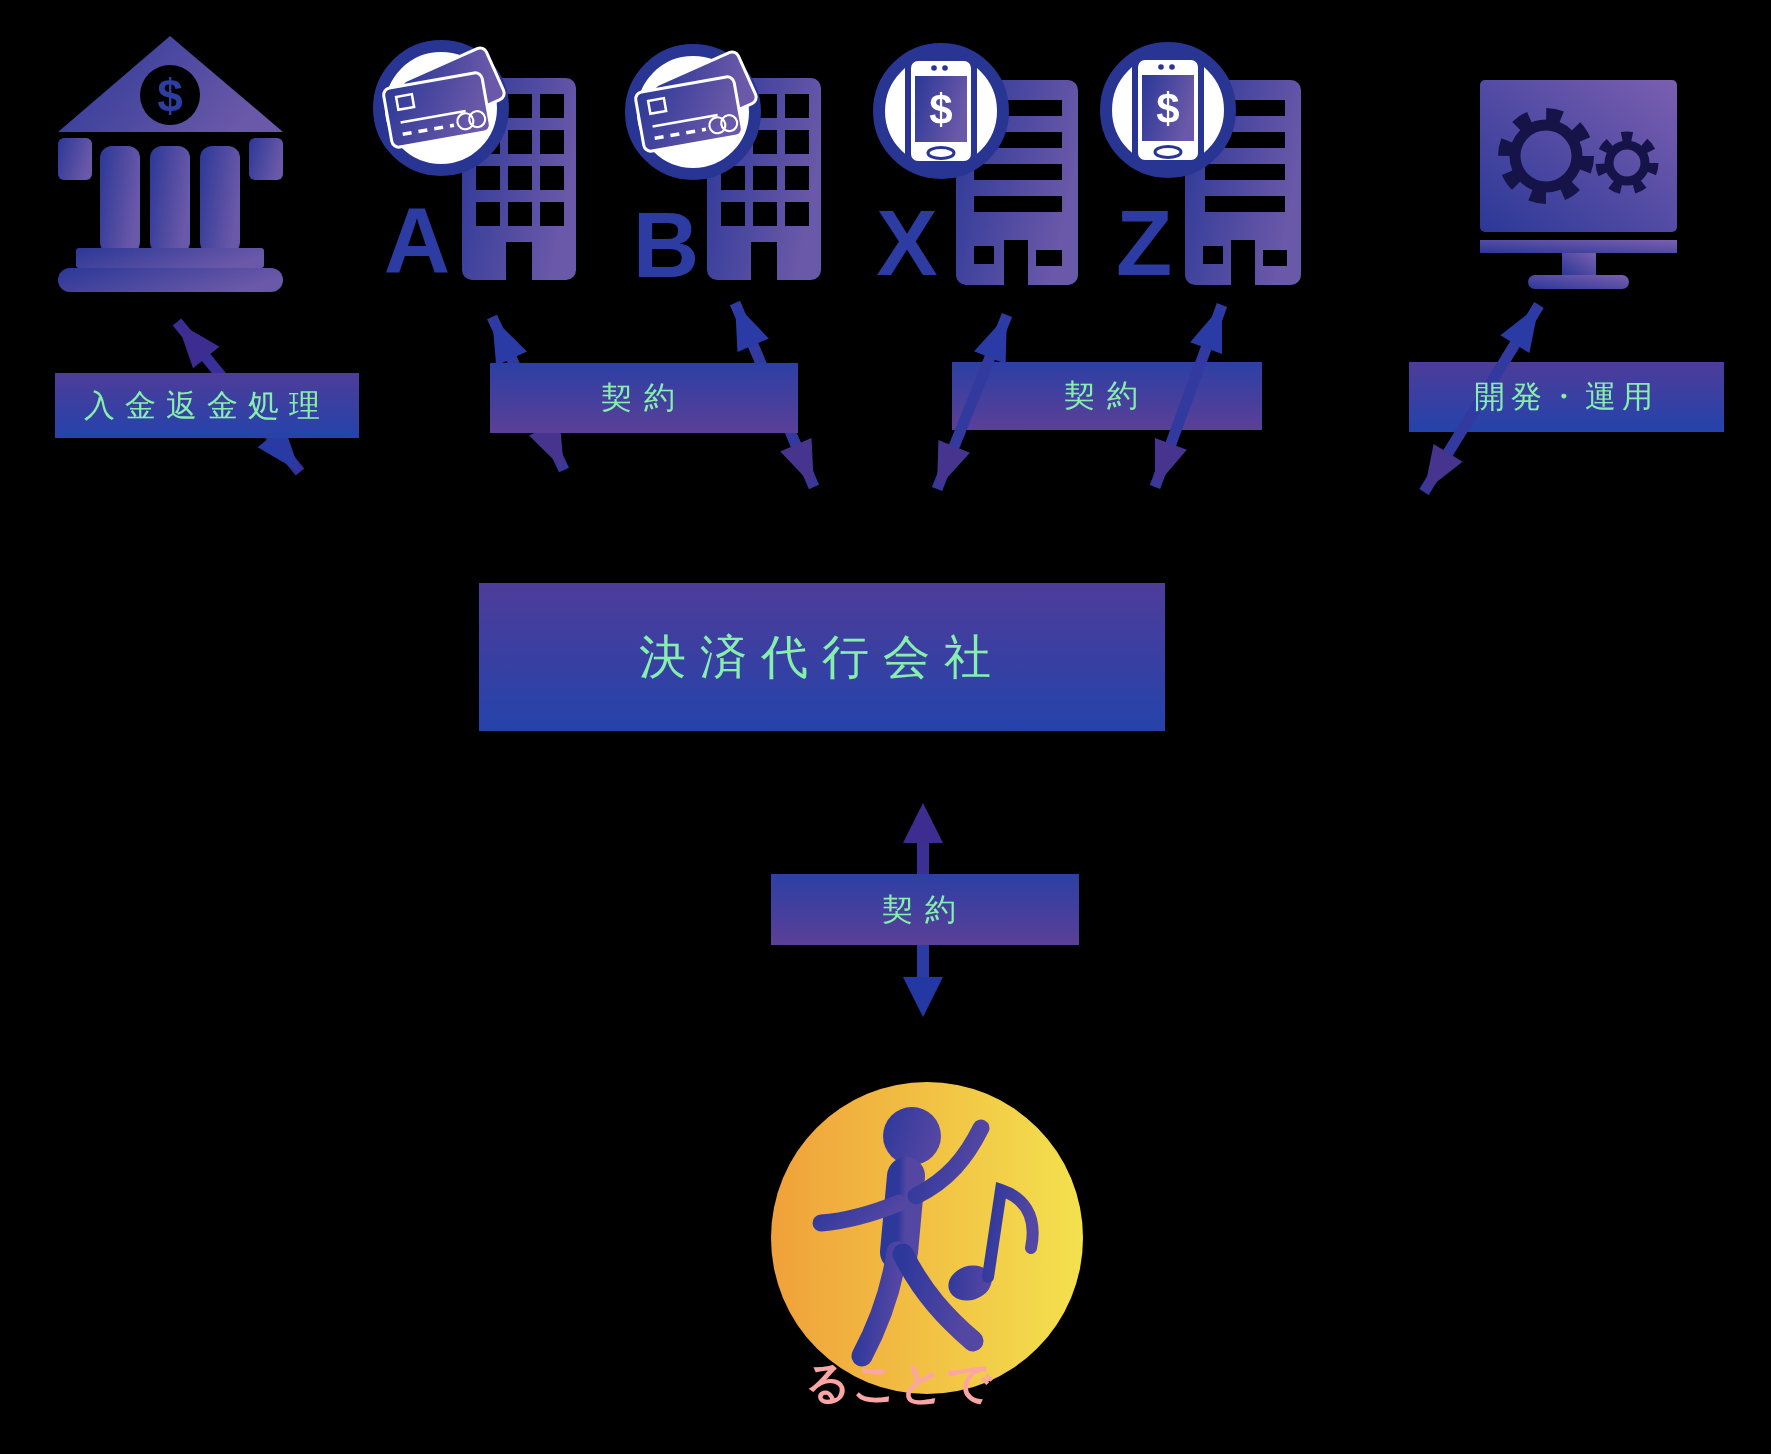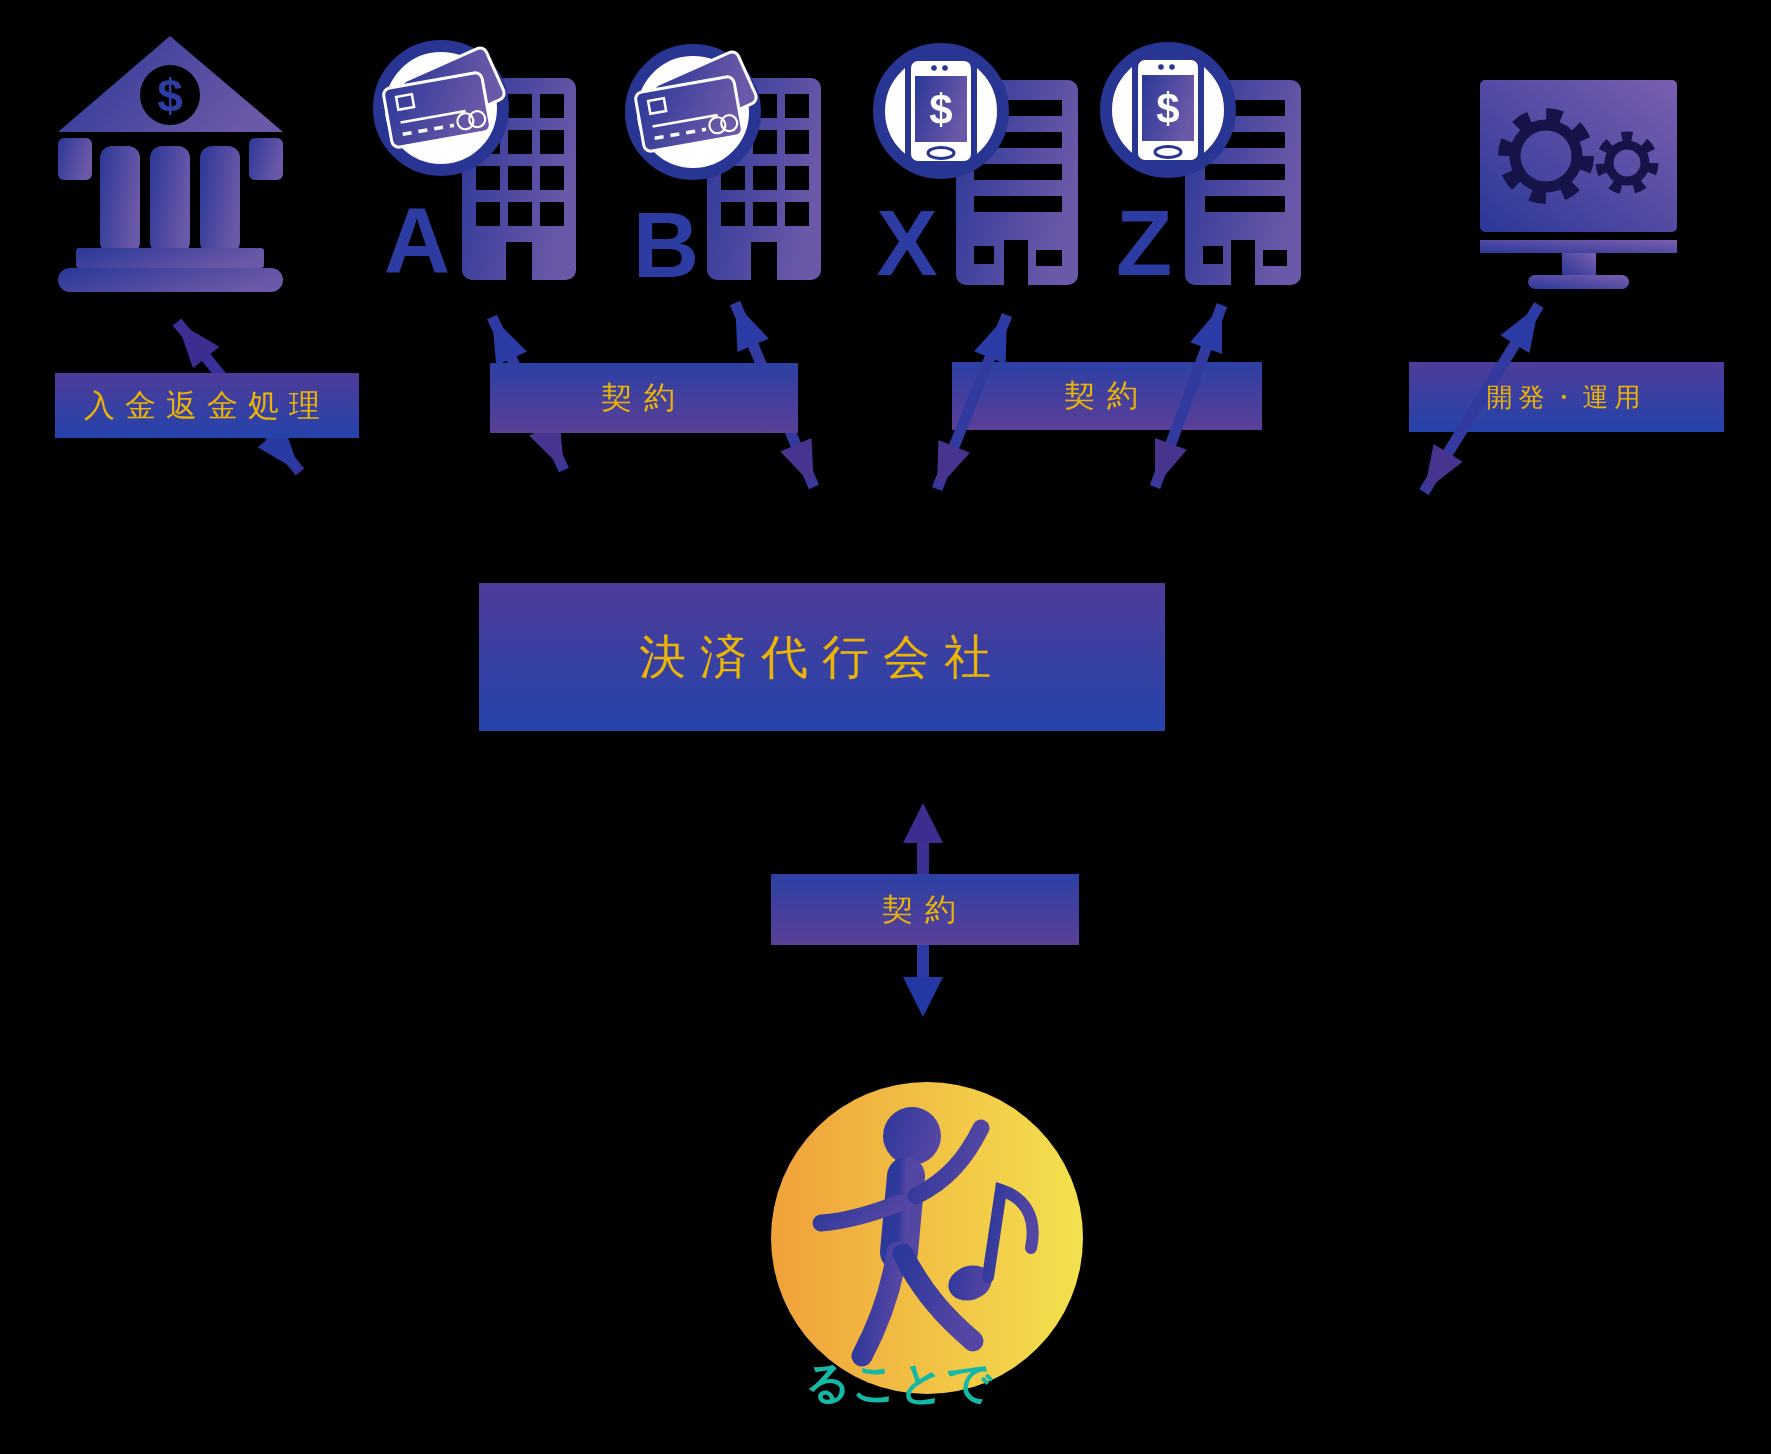--- a/index.html
+++ b/index.html
@@ -1,23 +1,23 @@
 <!DOCTYPE html>
 <html><head>
 <meta charset="utf-8">
 <style>
   html,body{margin:0;padding:0;background:#000;}
   .canvas{position:relative;width:1771px;height:1454px;background:#000;overflow:hidden;
           font-family:"Liberation Sans","DejaVu Sans",sans-serif;}
   .canvas svg{position:absolute;left:0;top:0;}
   .lbl{position:absolute;display:flex;align-items:center;justify-content:center;
-       color:#eab308;font-weight:500;white-space:nowrap;}
+       color:#86efac;font-weight:500;white-space:nowrap;}
   .letter{position:absolute;display:flex;align-items:center;justify-content:center;
           color:#2c3ca2;font-weight:700;font-size:92px;}
-  .caption{position:absolute;color:#14b8a6;font-weight:700;font-size:45px;letter-spacing:1px;
+  .caption{position:absolute;color:#fca5a5;font-weight:700;font-size:45px;letter-spacing:1px;
            white-space:nowrap;}
 </style>
 </head>
 <body>
 
 <div class="canvas">
 
 <svg width="1771" height="1454" viewBox="0 0 1771 1454">
   <defs>
     <linearGradient id="gIcon" x1="0" y1="0" x2="1" y2="0.35">
@@ -251,21 +251,21 @@
 
 <div class="lbl" style="left:55px;top:373px;width:304px;height:65px;font-size:31px;letter-spacing:10px;">
   <span>入金返金処理</span>
 </div>
 <div class="lbl" style="left:490px;top:363px;width:308px;height:70px;font-size:31px;letter-spacing:12px;">
   <span>契約</span>
 </div>
 <div class="lbl" style="left:952px;top:362px;width:310px;height:68px;font-size:31px;letter-spacing:12px;">
   <span>契約</span>
 </div>
-<div class="lbl" style="left:1409px;top:362px;width:315px;height:70px;font-size:26px;letter-spacing:6px;">
+<div class="lbl" style="left:1409px;top:362px;width:315px;height:70px;font-size:31px;letter-spacing:6px;">
   <span>開発・運用</span>
 </div>
 <div class="lbl" style="left:479px;top:583px;width:686px;height:148px;font-size:47px;letter-spacing:14px;border-radius:30px;">
   <span>決済代行会社</span>
 </div>
 <div class="lbl" style="left:771px;top:874px;width:308px;height:71px;font-size:31px;letter-spacing:12px;">
   <span>契約</span>
 </div>
 
 <div class="letter" style="left:382px;top:195px;width:70px;height:90px;">A</div>

